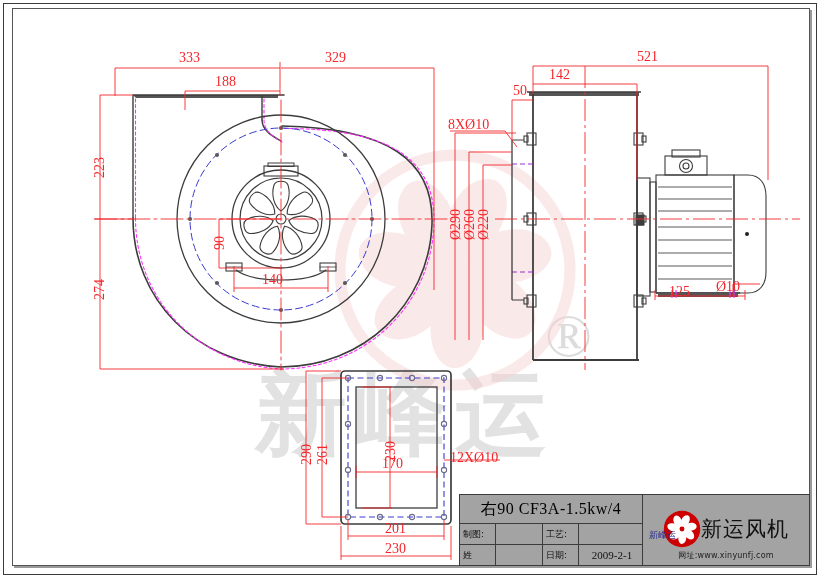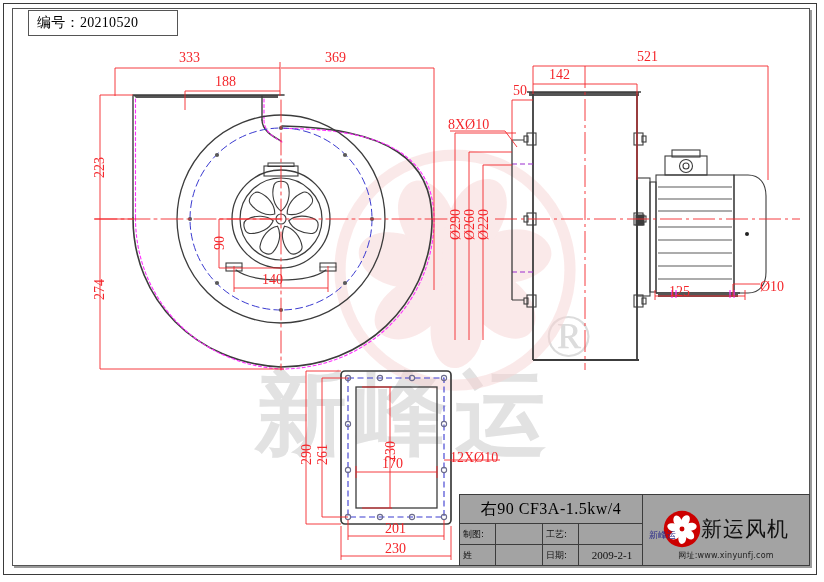--- a/index.html
+++ b/index.html
@@ -65,23 +65,20 @@
       font-family:"DejaVu Sans",sans-serif;letter-spacing:.2px;}
 </style>
 </head>
 <body>
 
 <div id="sheet">
 
   <div class="frame-outer"></div>
   <div class="frame-inner"></div>
 
-  <div class="code-box">
-    <span>编号：20210520</span>
-  </div>
 
   <div class="wm wm-text">新峰运</div>
   <div class="wm wm-reg">®</div>
   <svg class="wm wm-fan" viewBox="0 0 200 200">
     <g fill="#f7d4d4" transform="translate(100,100)">
       <circle r="92" fill="none" stroke="#f7d4d4" stroke-width="9"></circle>
       <g id="pet">
         <path d="M0,-12 C26,-34 60,-40 74,-22 C86,-6 62,14 30,10 C12,8 4,0 0,-12Z"></path>
       </g>
       <use href="#pet" transform="rotate(51)"></use>
@@ -340,36 +337,36 @@
 
       <line x1="341" y1="556" x2="451" y2="556"></line>
       <line x1="341" y1="526" x2="341" y2="560"></line>
       <line x1="451" y1="526" x2="451" y2="560"></line>
 
       <line x1="444" y1="460" x2="500" y2="460"></line>
     </g>
   </svg>
 
   <div class="dim" style="left:179px;top:50px;">333</div>
-  <div class="dim" style="left:325px;top:50px;">369</div>
+  <div class="dim" style="left:325px;top:50px;">329</div>
   <div class="dim" style="left:215px;top:74px;">188</div>
   <div class="dim v" style="left:92px;top:178px;transform:rotate(-90deg);">223</div>
   <div class="dim v" style="left:92px;top:300px;transform:rotate(-90deg);">274</div>
   <div class="dim v" style="left:212px;top:250px;transform:rotate(-90deg);">90</div>
   <div class="dim" style="left:262px;top:272px;">140</div>
 
   <div class="dim" style="left:637px;top:49px;">521</div>
   <div class="dim" style="left:549px;top:67px;">142</div>
   <div class="dim" style="left:513px;top:83px;">50</div>
   <div class="dim" style="left:448px;top:117px;">8XØ10</div>
   <div class="dim v" style="left:448px;top:240px;transform:rotate(-90deg);">Ø290</div>
   <div class="dim v" style="left:462px;top:240px;transform:rotate(-90deg);">Ø260</div>
   <div class="dim v" style="left:476px;top:240px;transform:rotate(-90deg);">Ø220</div>
   <div class="dim" style="left:669px;top:284px;">125</div>
-  <div class="dim" style="left:716px;top:279px;margin-left:44px;">Ø10</div>
+  <div class="dim" style="left:716px;top:279px;">Ø10</div>
 
   <div class="dim v" style="left:299px;top:465px;transform:rotate(-90deg);">290</div>
   <div class="dim v" style="left:315px;top:465px;transform:rotate(-90deg);">261</div>
   <div class="dim v" style="left:383px;top:462px;transform:rotate(-90deg);">230</div>
   <div class="dim" style="left:382px;top:456px;font-family:Liberation Serif, serif;">170</div>
   <div class="dim" style="left:385px;top:521px;">201</div>
   <div class="dim" style="left:385px;top:541px;">230</div>
   <div class="dim" style="left:450px;top:450px;">12XØ10</div>
 
   <div class="tb-wrap">

